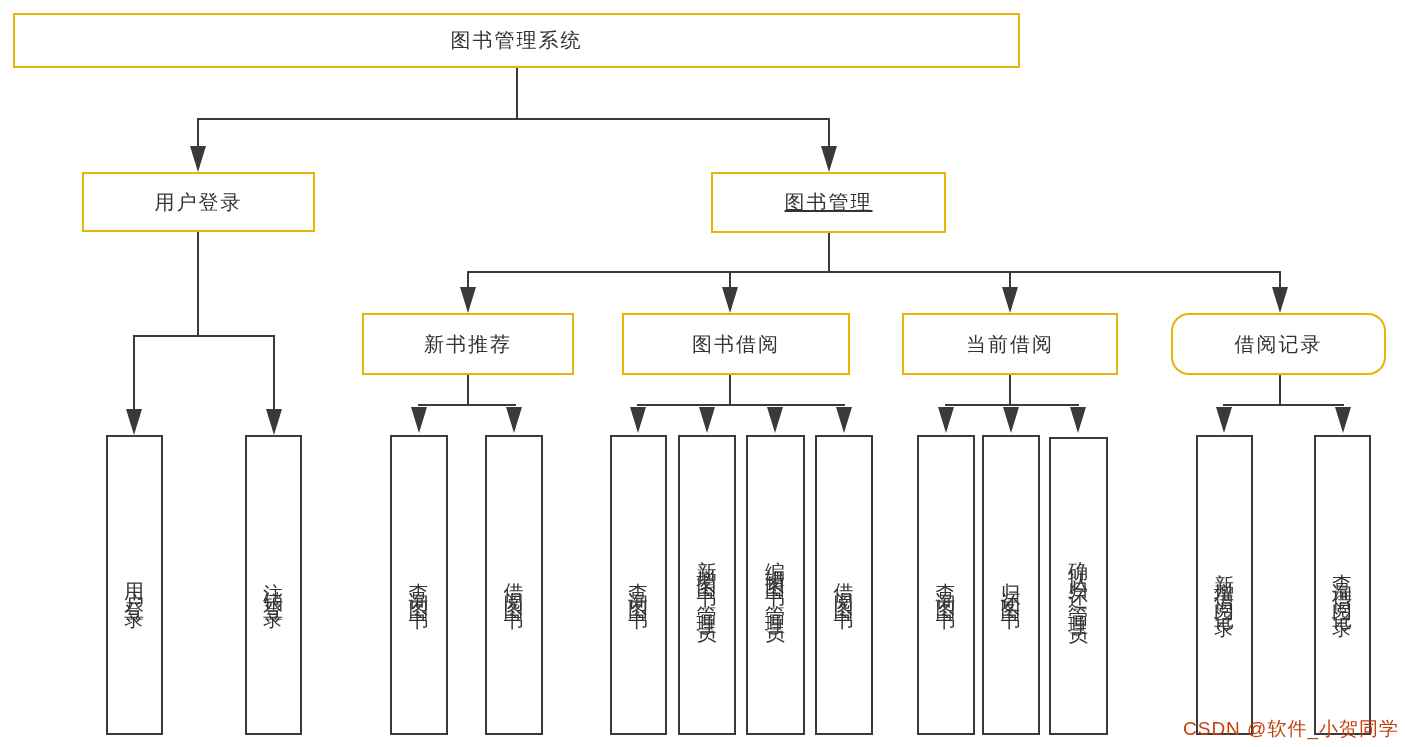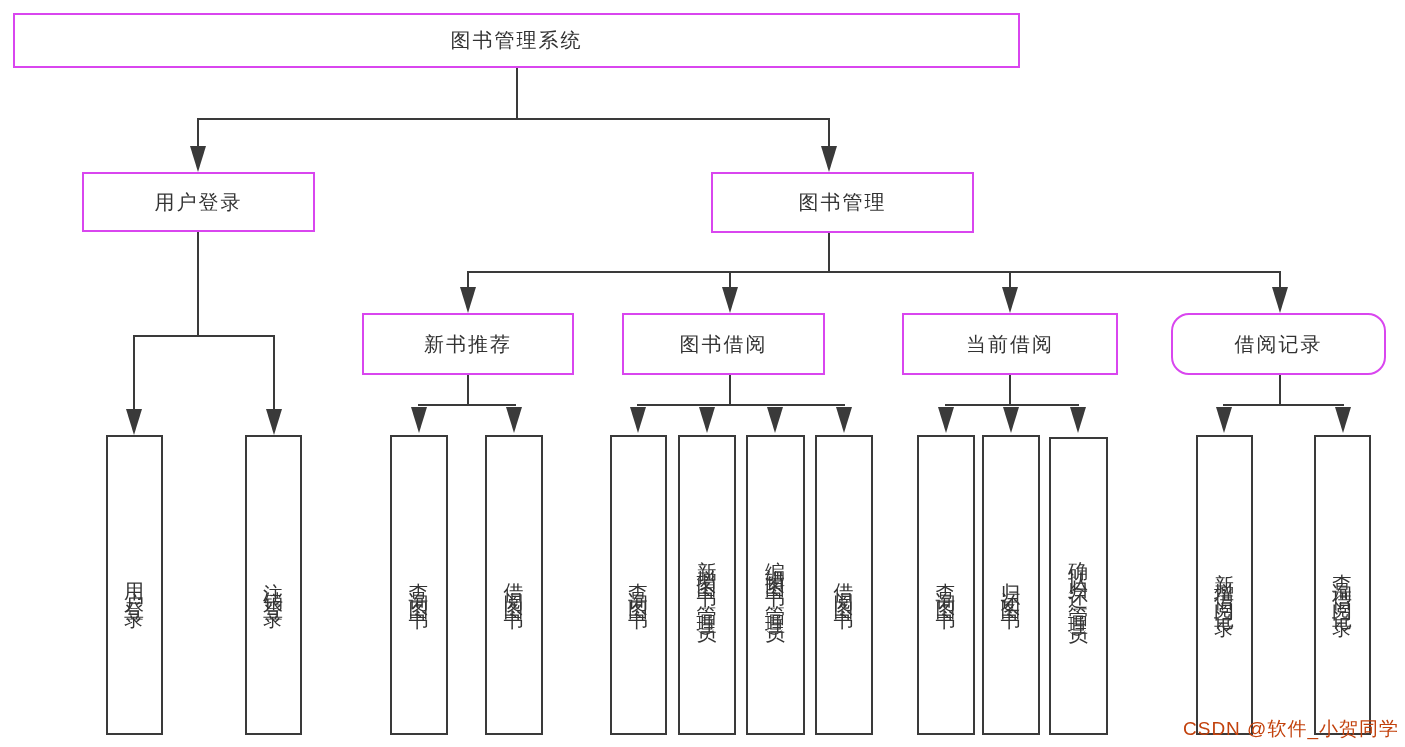--- a/index.html
+++ b/index.html
@@ -9,21 +9,21 @@
     height: 747px;
     background: #ffffff;
     font-family: "Liberation Sans", "DejaVu Sans", sans-serif;
     color: #333333;
     overflow: hidden;
   }
   
   .hbox {
     position: absolute;
     box-sizing: border-box;
-    border: 2px solid #d946ef;
+    border: 2px solid #eab308;
     background: #ffffff;
     display: flex;
     align-items: center;
     justify-content: center;
     font-size: 20px;
     letter-spacing: 2px;
     color: #333333;
   }
   
   .vbox {
@@ -82,21 +82,21 @@
   <div class="vline" style="left:516px; top:68px; height:51px;"></div>
   <div class="hline" style="left:197px; top:118px; width:633px;"></div>
   <div class="vline" style="left:197px; top:120px; height:28px;"></div>
   <div class="arrow" style="left:190px; top:146px;"></div>
   <div class="vline" style="left:828px; top:120px; height:28px;"></div>
   <div class="arrow" style="left:821px; top:146px;"></div>
 
   <div class="hbox" style="left:82px; top:172px; width:233px; height:60px;">
     <span>用户登录</span>
   </div>
-  <div class="hbox" style="left:711px; top:172px; width:263px; height:61px;">
+  <div class="hbox" style="left:711px; top:172px; width:235px; height:61px;text-decoration:underline;">
     <span>图书管理</span>
   </div>
 
   <div class="vline" style="left:197px; top:232px; height:104px;"></div>
   <div class="hline" style="left:133px; top:335px; width:142px;"></div>
   <div class="vline" style="left:133px; top:337px; height:75px;"></div>
   <div class="arrow" style="left:126px; top:409px;"></div>
   <div class="vline" style="left:273px; top:337px; height:75px;"></div>
   <div class="arrow" style="left:266px; top:409px;"></div>
 
@@ -107,21 +107,21 @@
   <div class="vline" style="left:729px; top:273px; height:16px;"></div>
   <div class="arrow" style="left:722px; top:287px;"></div>
   <div class="vline" style="left:1009px; top:273px; height:16px;"></div>
   <div class="arrow" style="left:1002px; top:287px;"></div>
   <div class="vline" style="left:1279px; top:273px; height:16px;"></div>
   <div class="arrow" style="left:1272px; top:287px;"></div>
 
   <div class="hbox" style="left:362px; top:313px; width:212px; height:62px;">
     <span>新书推荐</span>
   </div>
-  <div class="hbox" style="left:622px; top:313px; width:203px; height:62px;">
+  <div class="hbox" style="left:622px; top:313px; width:228px; height:62px;">
     <span>图书借阅</span>
   </div>
   <div class="hbox" style="left:902px; top:313px; width:216px; height:62px;">
     <span>当前借阅</span>
   </div>
   <div class="hbox" style="left:1171px; top:313px; width:215px; height:62px;border-radius:18px;">
     <span>借阅记录</span>
   </div>
 
   <div class="vline" style="left:467px; top:375px; height:31px;"></div>

